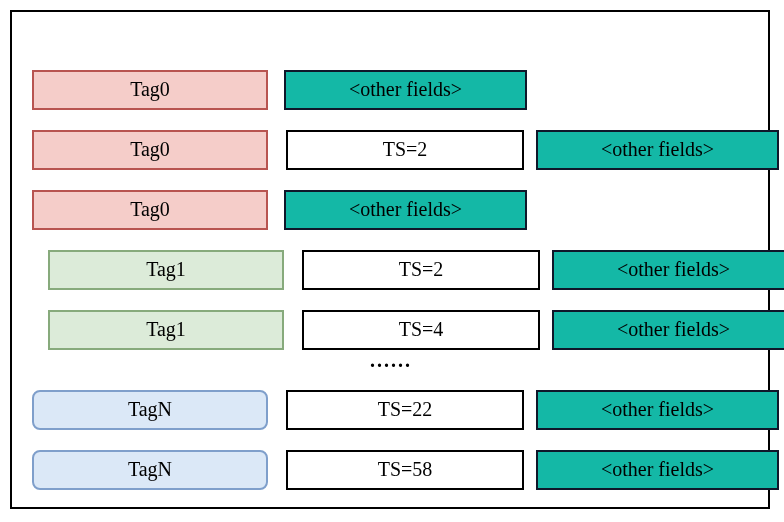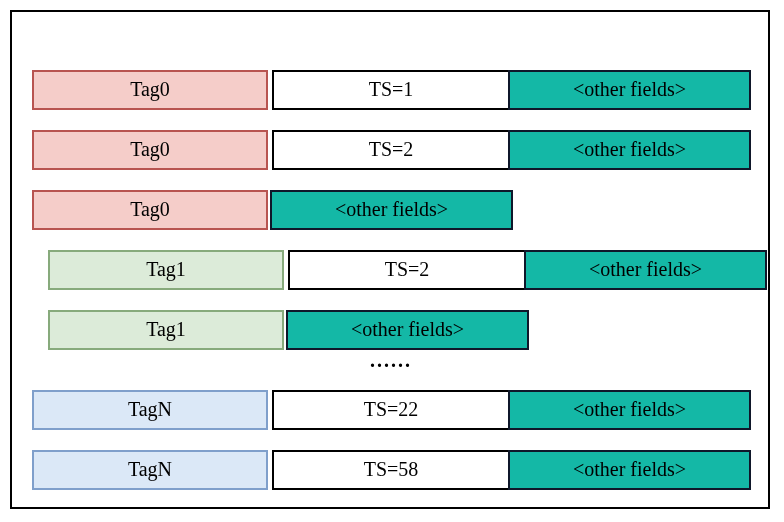--- a/index.html
+++ b/index.html
@@ -33,20 +33,21 @@
     font-size: 21px;
     line-height: 24px;
     white-space: nowrap;
   }
   .row {
     position: absolute;
     left: 32px;
     height: 40px;
     display: flex;
     align-items: stretch;
+    gap: 14px;
   }
   .cell {
     box-sizing: border-box;
     height: 40px;
     line-height: 35px;
     text-align: center;
     font-size: 20px;
     white-space: nowrap;
     overflow: hidden;
   }
@@ -61,21 +62,21 @@
     background: #ffffff;
   }
   .cell-other {
     width: 243px;
     border: 2px solid #0f172a;
     background: #14b8a6;
     margin-left: -2px;
   }
   .tag-red   { background: var(--red-fill);   border-color: var(--red-border); }
   .tag-green { background: var(--green-fill); border-color: var(--green-border); margin-left: 16px; }
-  .tag-blue  { background: var(--blue-fill);  border-color: var(--blue-border); }
+  .tag-blue  { background: var(--blue-fill);  border-color: var(--blue-border); border-radius: 8px; }
   .ellipsis {
     position: absolute;
     left: 272px;
     top: 347px;
     width: 238px;
     height: 26px;
     line-height: 26px;
     text-align: center;
     font-size: 20px;
     font-weight: bold;
@@ -83,39 +84,39 @@
   }
 </style>
 </head>
 <body>
 
 <div class="canvas">
   <div class="outer-box"></div>
   <div id="rows-container">
       <div class="row" style="top: 70px;">
     <div class="cell cell-tag tag-red">Tag0</div>
-    <div class="cell cell-ts">TS=1</div>
     <div class="cell cell-other">&lt;other fields&gt;</div>
   </div>
       <div class="row" style="top: 130px;">
     <div class="cell cell-tag tag-red">Tag0</div>
     <div class="cell cell-ts">TS=2</div>
     <div class="cell cell-other">&lt;other fields&gt;</div>
   </div>
       <div class="row" style="top: 190px;">
     <div class="cell cell-tag tag-red">Tag0</div>
     <div class="cell cell-other">&lt;other fields&gt;</div>
   </div>
       <div class="row" style="top: 250px;">
     <div class="cell cell-tag tag-green">Tag1</div>
     <div class="cell cell-ts">TS=2</div>
     <div class="cell cell-other">&lt;other fields&gt;</div>
   </div>
       <div class="row" style="top: 310px;">
     <div class="cell cell-tag tag-green">Tag1</div>
+    <div class="cell cell-ts">TS=4</div>
     <div class="cell cell-other">&lt;other fields&gt;</div>
   </div>
       <div class="row" style="top: 390px;">
     <div class="cell cell-tag tag-blue">TagN</div>
     <div class="cell cell-ts">TS=22</div>
     <div class="cell cell-other">&lt;other fields&gt;</div>
   </div>
       <div class="row" style="top: 450px;">
     <div class="cell cell-tag tag-blue">TagN</div>
     <div class="cell cell-ts">TS=58</div>

